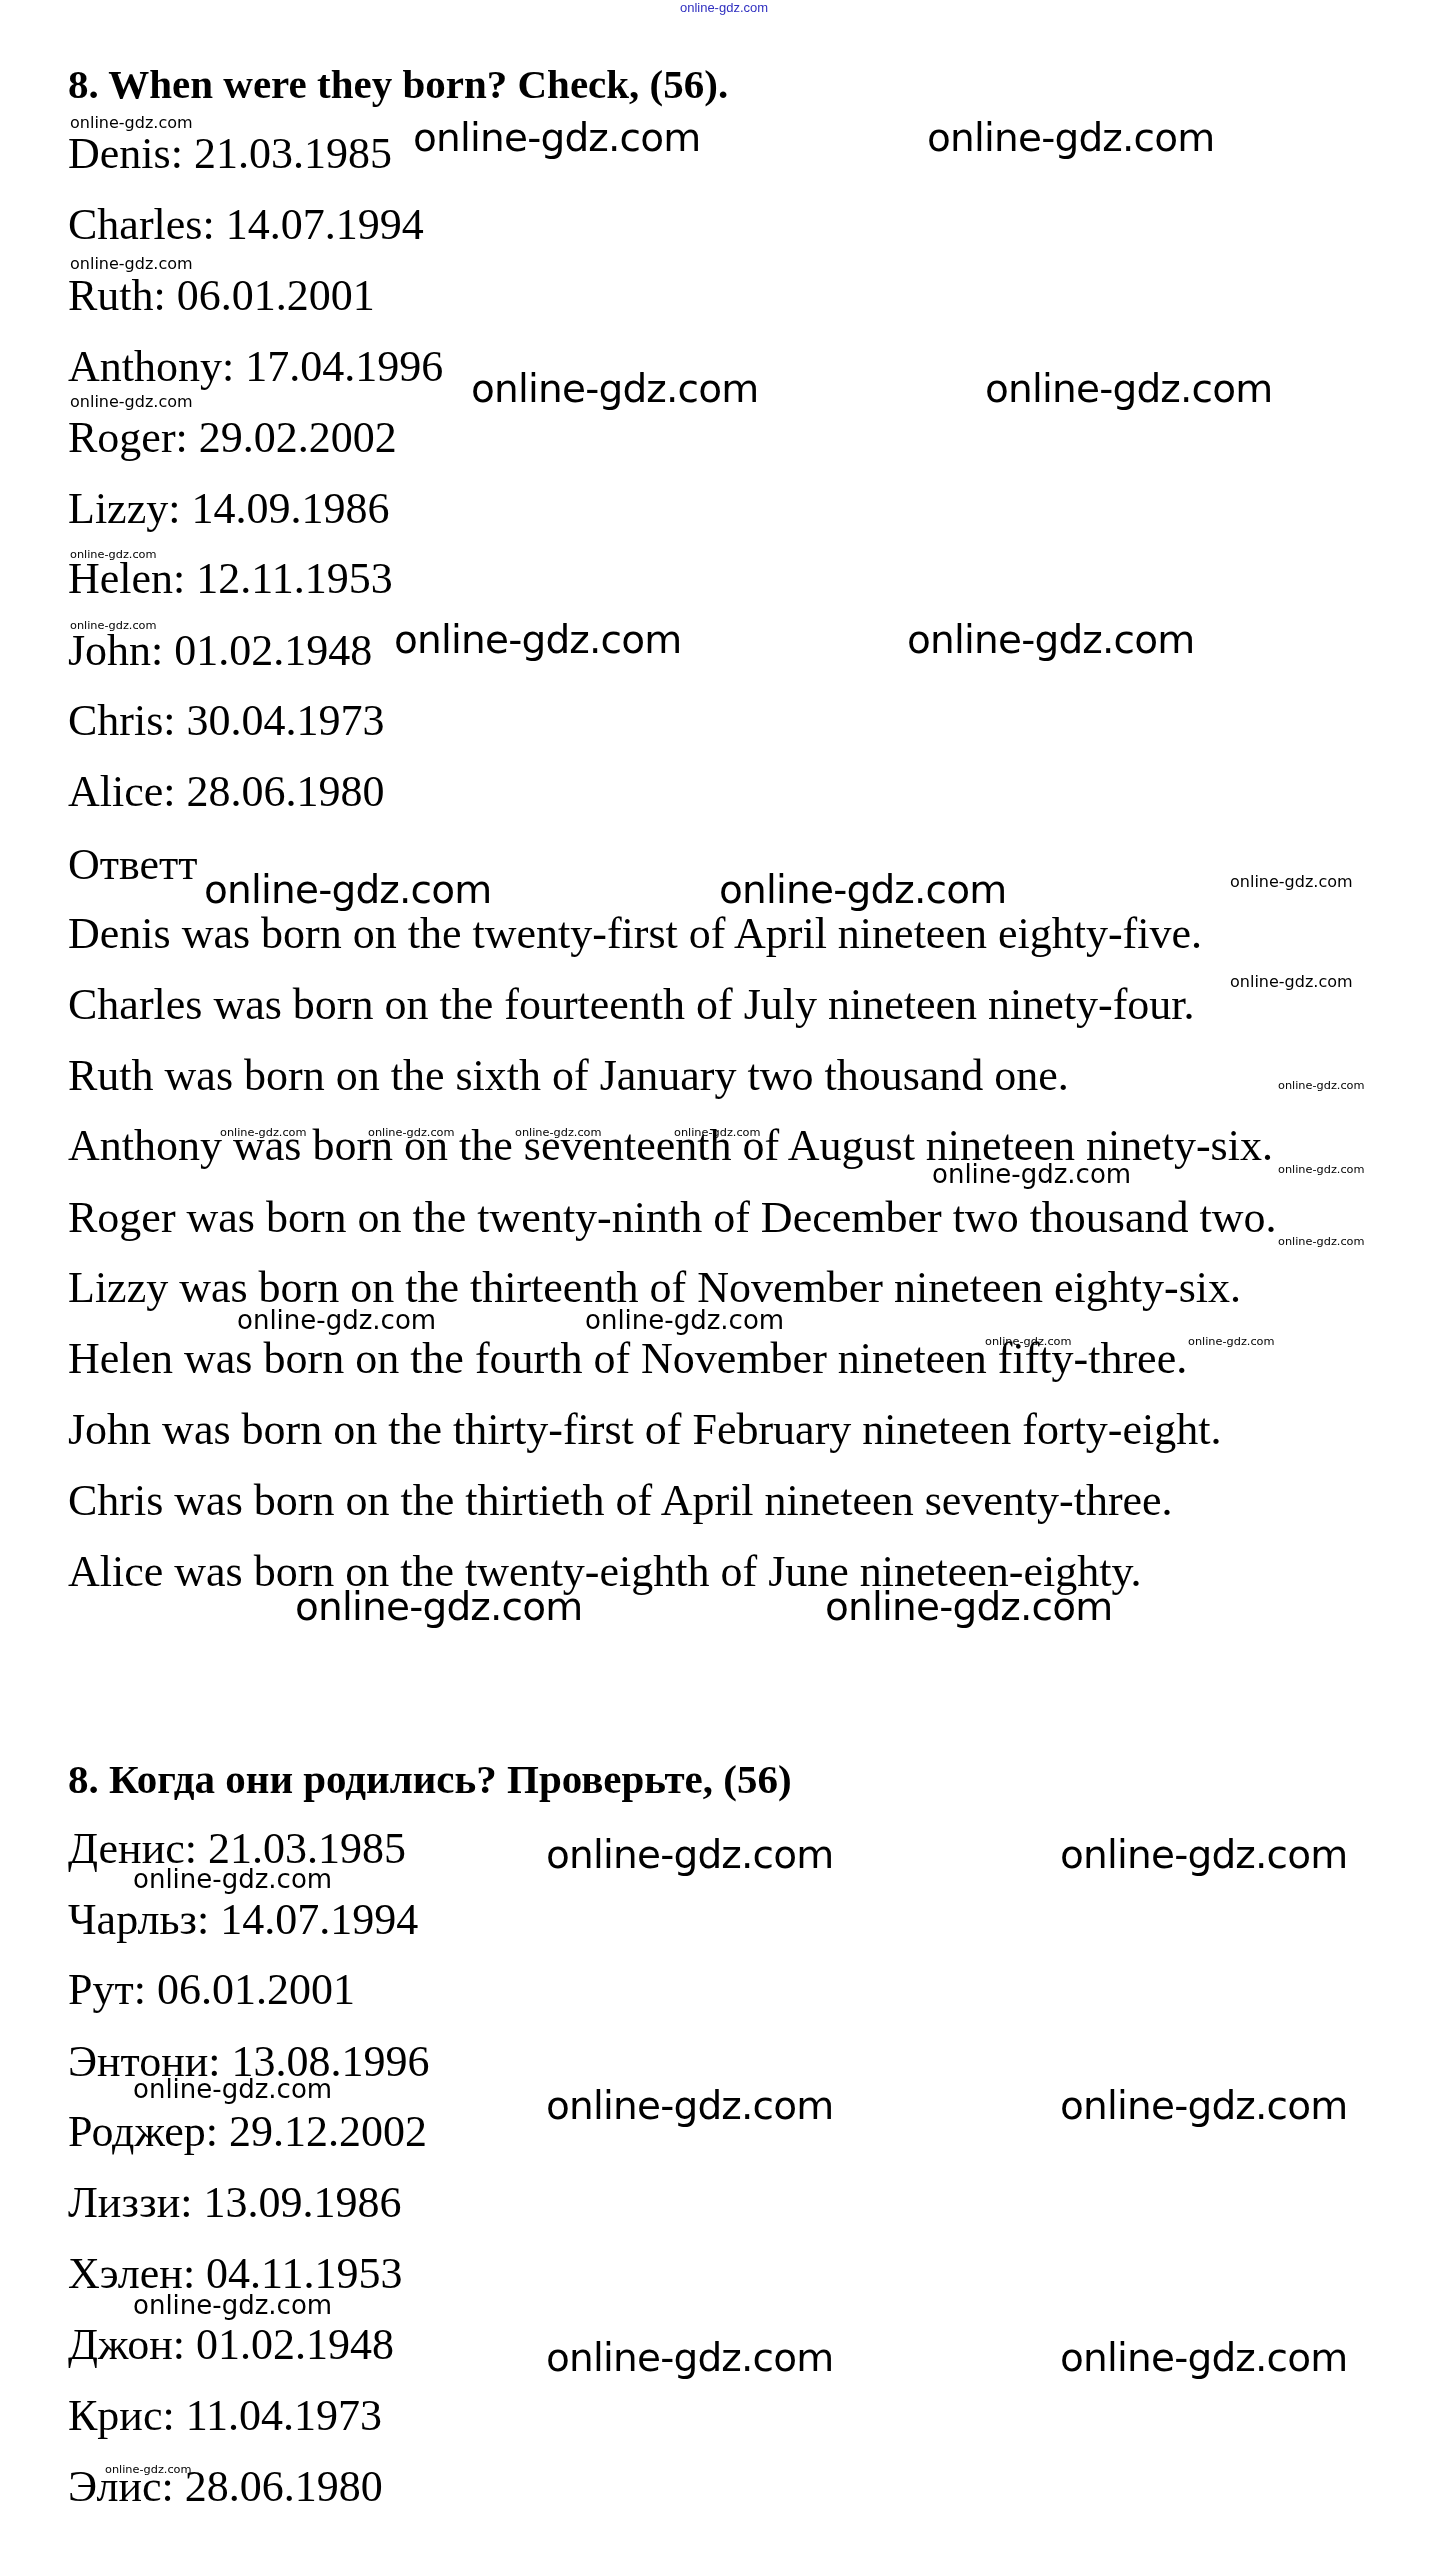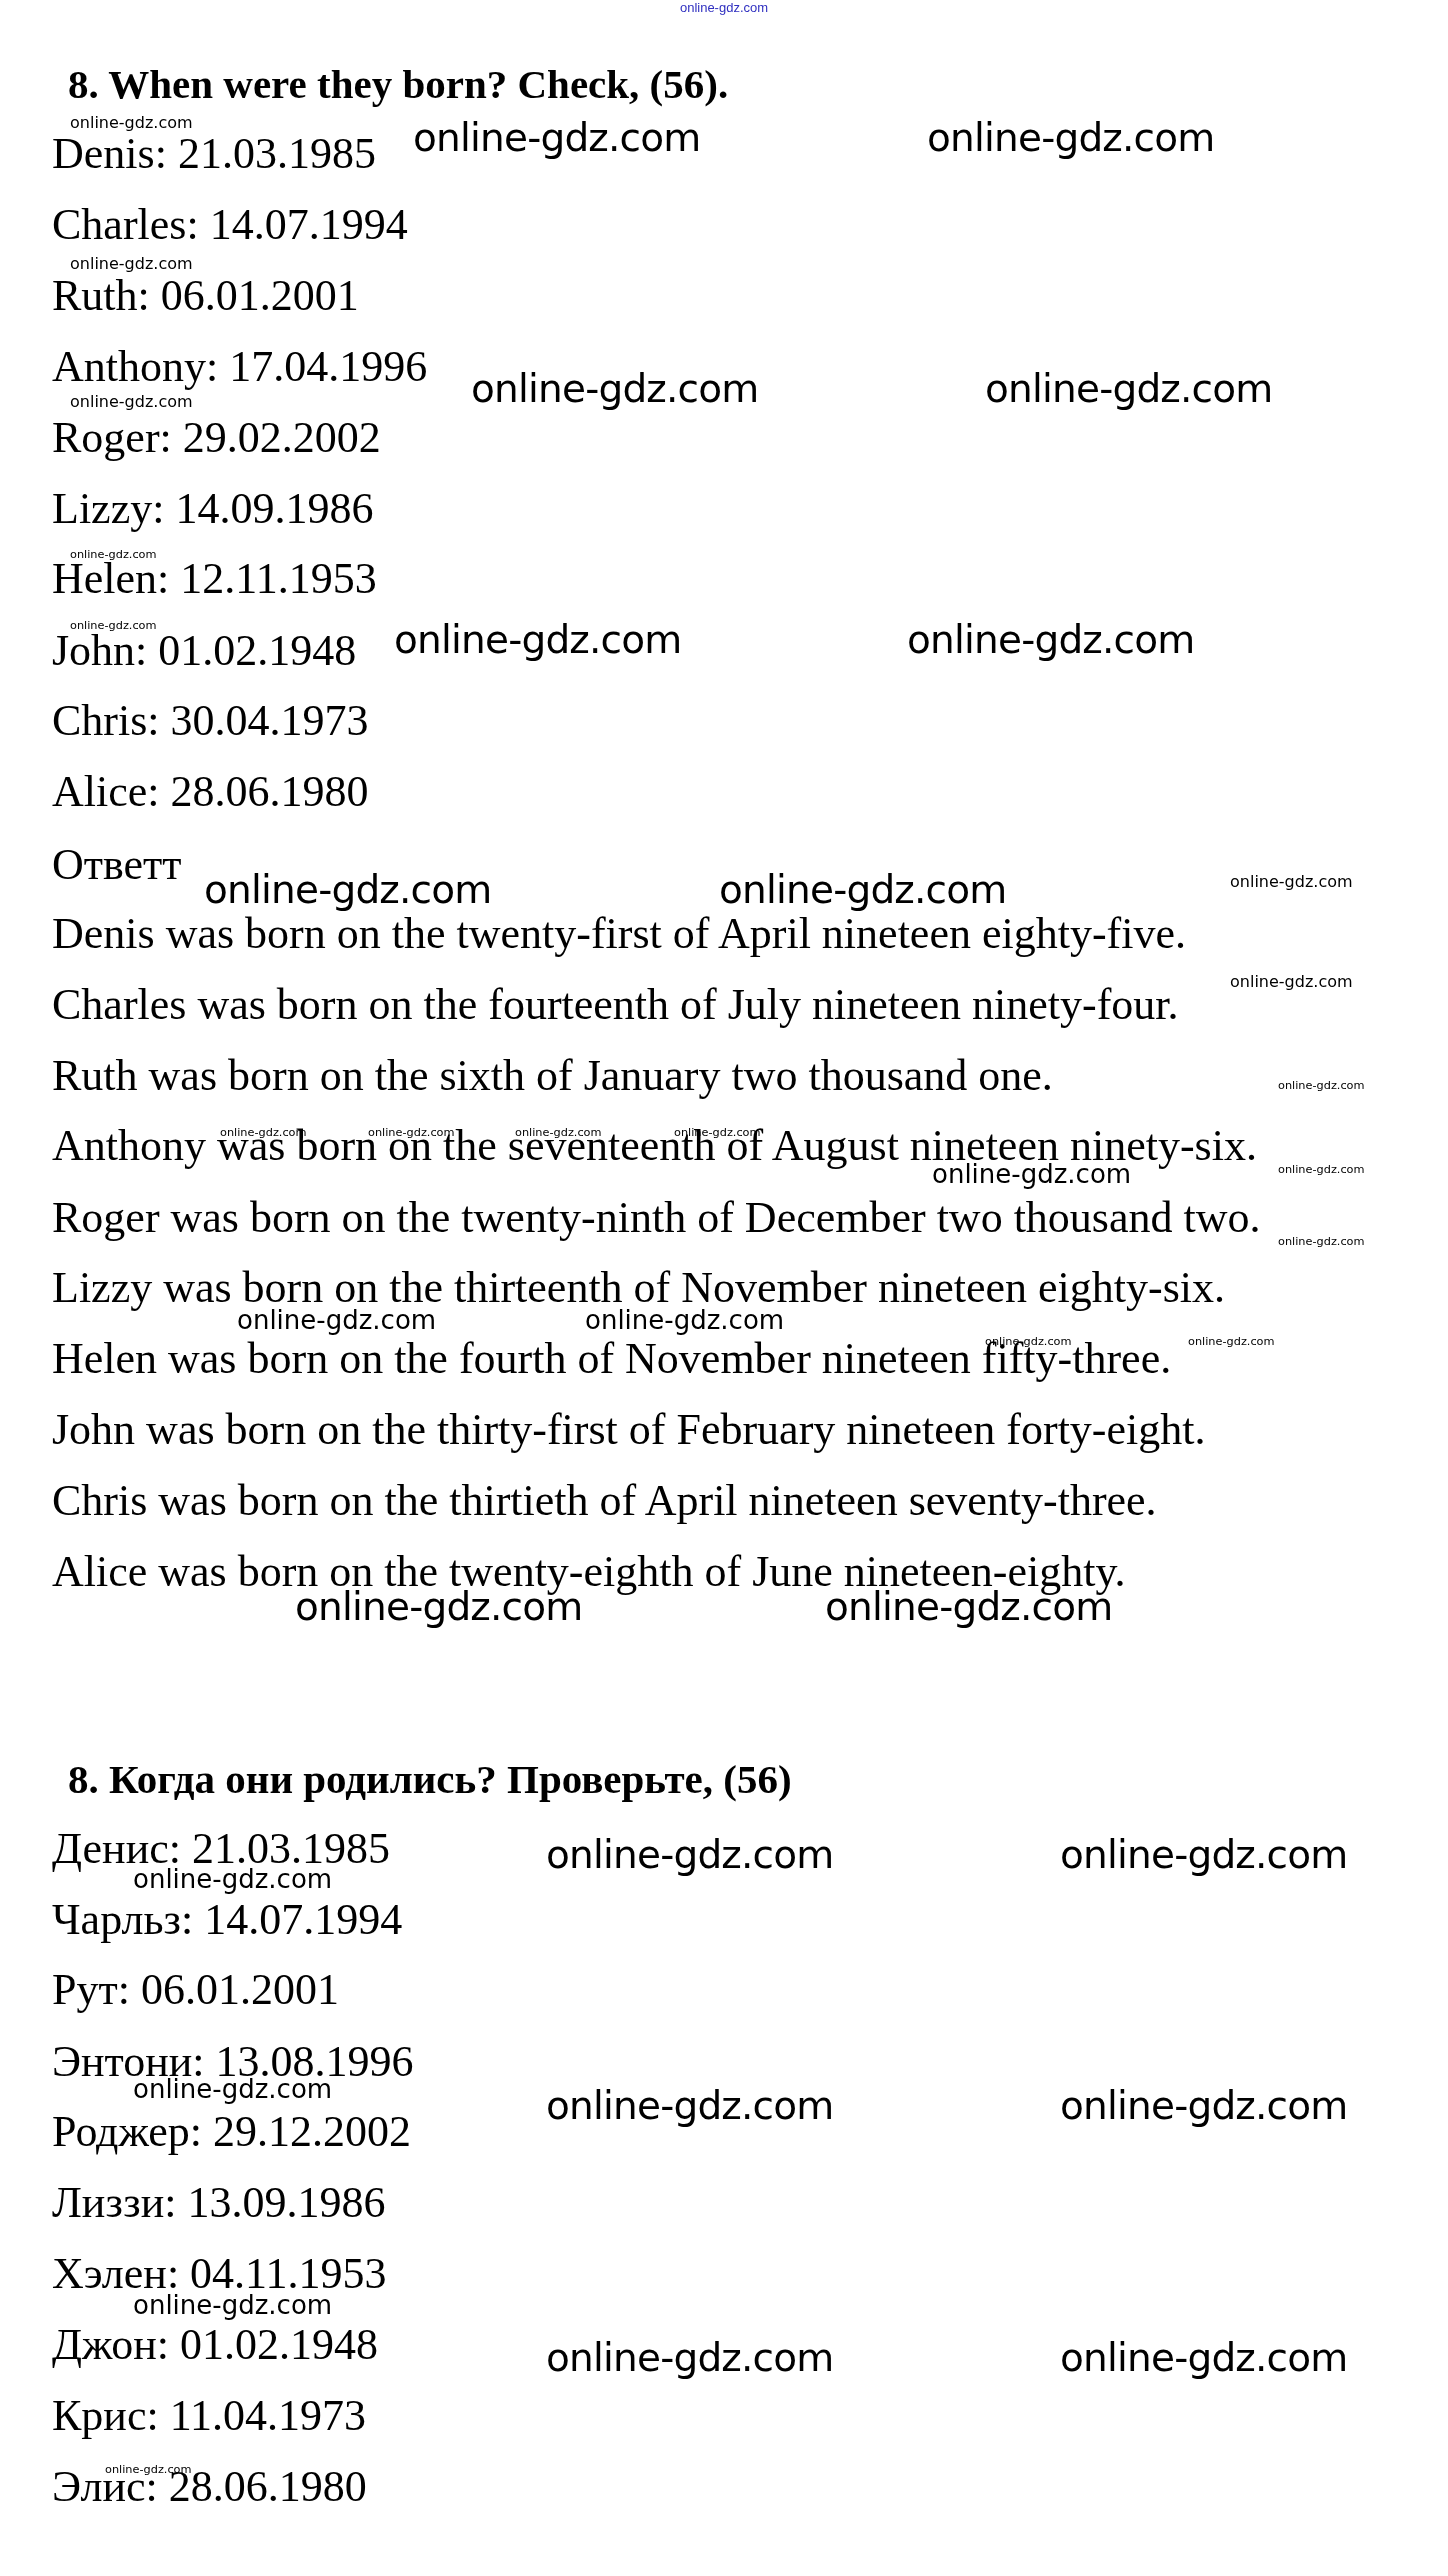--- a/index.html
+++ b/index.html
@@ -1,19 +1,19 @@
 <!DOCTYPE html>
 <html style="font-size:13px"><head>
 <meta charset="utf-8">
 <style>
   html,body{margin:0;padding:0;background:#fff;}
   body{width:1448px;height:2576px;position:relative;overflow:hidden;font-family:"Liberation Serif","DejaVu Serif",serif;color:#000;}
   .top-wm{position:absolute;left:0;width:1448px;top:0;text-align:center;font-family:"Liberation Sans",sans-serif;font-size:13px;color:#3030c0;}
   .h{position:absolute;left:68px;font-weight:bold;font-size:41px;line-height:49px;white-space:nowrap;}
-  .line{position:absolute;left:52px;font-size:44px;line-height:52px;white-space:nowrap;}
+  .line{position:absolute;left:68px;font-size:44px;line-height:52px;white-space:nowrap;}
   .wm{position:absolute;font-family:"DejaVu Sans","Liberation Sans",sans-serif;font-size:39px;line-height:45px;white-space:nowrap;letter-spacing:-0.8px;}
   .wms{position:absolute;font-family:"DejaVu Sans","Liberation Sans",sans-serif;font-size:16px;line-height:19.4px;white-space:nowrap;}
   .wmxs{position:absolute;font-family:"DejaVu Sans","Liberation Sans",sans-serif;font-size:11.3px;line-height:13px;white-space:nowrap;}
   .wmm{position:absolute;font-family:"DejaVu Sans","Liberation Sans",sans-serif;font-size:26px;line-height:29px;white-space:nowrap;}
 </style>
 </head>
 <body>
 
 <div class="top-wm">online-gdz.com</div>
 

